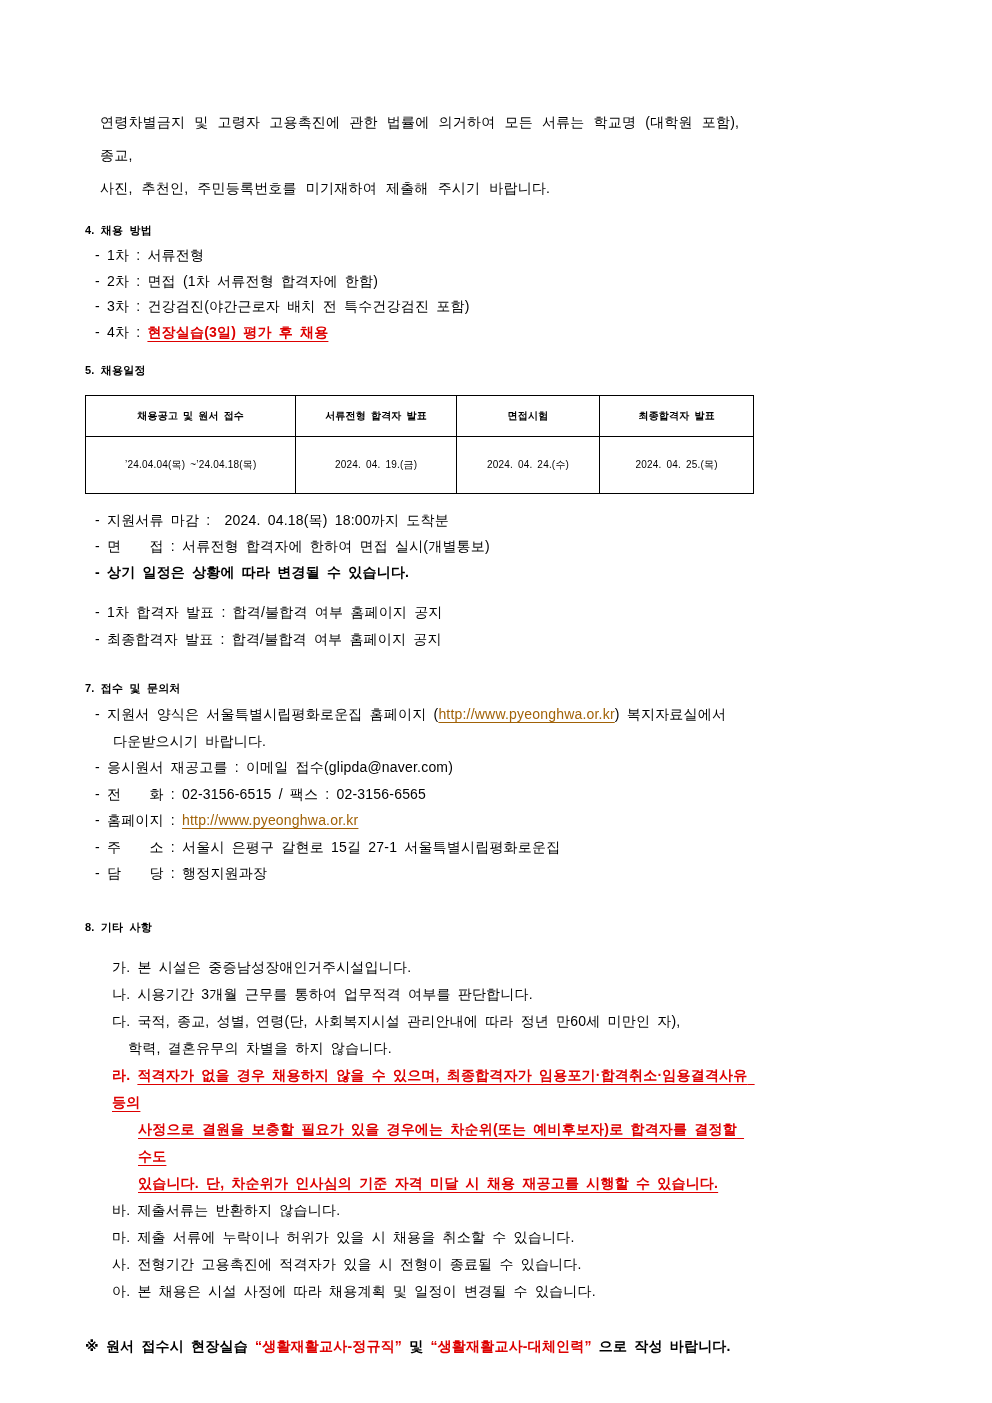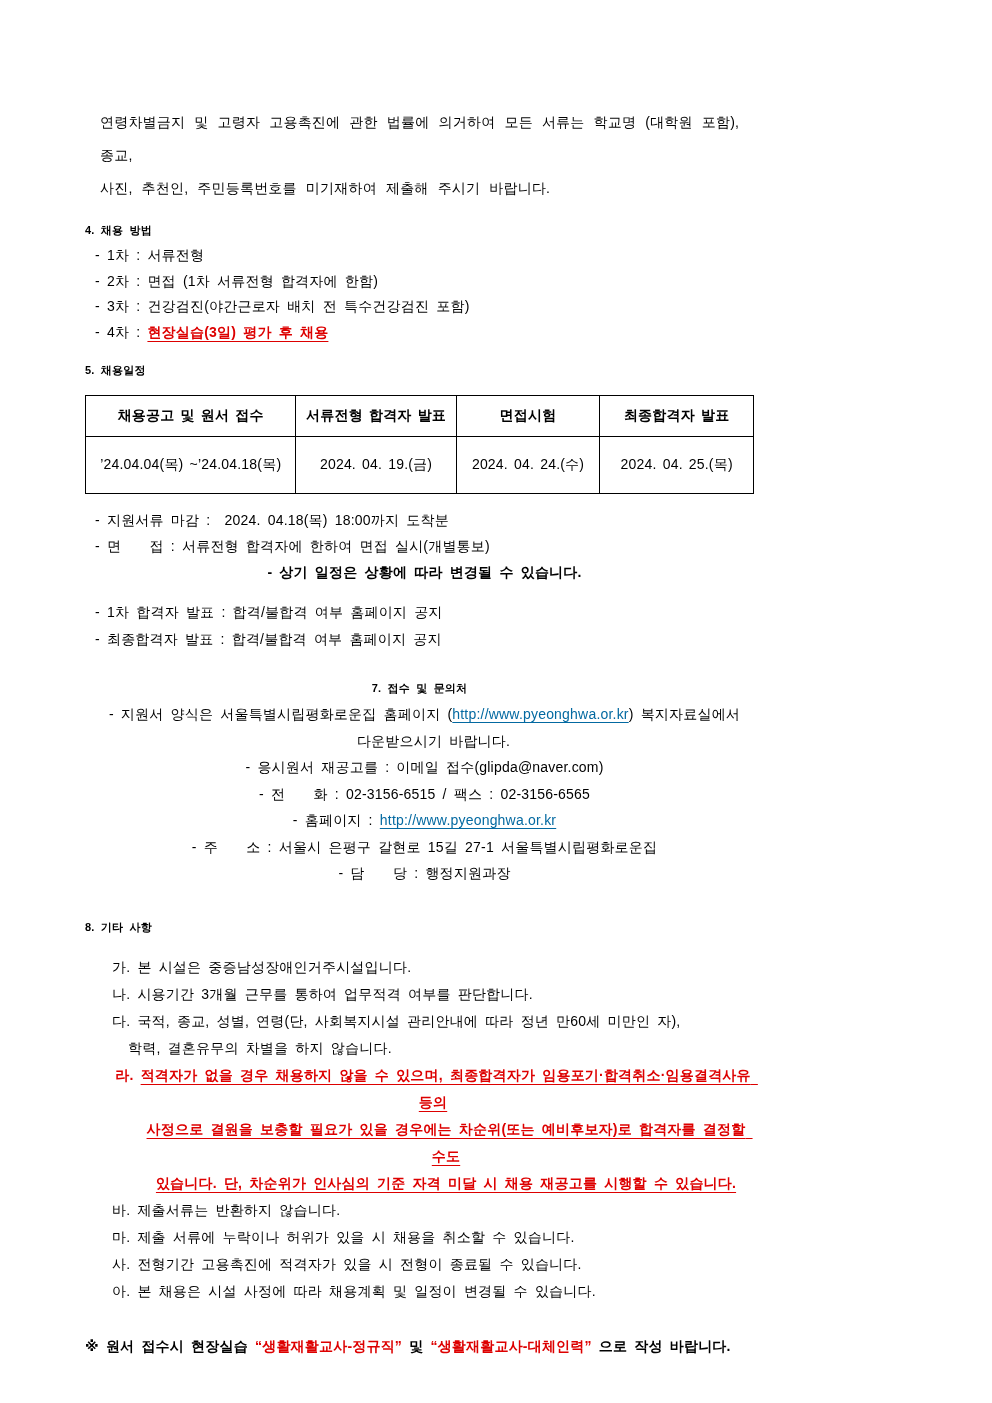--- a/index.html
+++ b/index.html
@@ -14,34 +14,34 @@
   }
   .content{padding:106px 70px 0 85px;word-spacing:3px;letter-spacing:0.2px;}
   .line{white-space:pre-wrap;}
   .para{padding-left:15px;word-spacing:5px;}
   .para .line{line-height:33px;}
   .sec{margin-top:12px;}
   .sec-title{font-size:11px;font-weight:bold;line-height:26px;white-space:pre-wrap;}
   .items .line{line-height:25.5px;}
   .dash{padding-left:10px;}
   .red{color:#dd0000;}
-  .bold{font-weight:bold;text-align:center;}
+  .bold{font-weight:bold;}
   .u{text-decoration:underline;text-underline-offset:4px;}
-  a.doclink{color:#0369a1;text-decoration:underline;text-underline-offset:3px;cursor:pointer;}
+  a.doclink{color:#a16207;text-decoration:underline;text-underline-offset:3px;cursor:pointer;}
   
   .sched-table{border-collapse:collapse;width:100%;margin-top:12px;table-layout:fixed;}
   .sched-table td,.sched-table th{border:1.5px solid #000;text-align:center;vertical-align:middle;
-    font-size:14px;white-space:pre-wrap;word-spacing:2px;}
+    font-size:10px;white-space:pre-wrap;word-spacing:2px;}
   .sched-table th{height:38px;font-weight:bold;}
   .sched-table td{height:54px;font-weight:normal;}
   .notes{margin-top:13px;}
   .notes .line{line-height:26px;}
   .sec6{margin-top:14px;}
   .sec6 .line{line-height:27px;}
-  .sec7{margin-top:22px;text-align:center;}
+  .sec7{margin-top:22px;}
   .sec7 .line{line-height:26.5px;}
   .cont-indent{padding-left:28px;}
   .sec8{margin-top:27px;}
   .sec8 .items{margin-top:14px;}
   .sec8 .line{line-height:27px;padding-left:27px;}
   .sec8 .line.c1{padding-left:43px;}
   .sec8 .line.c2{padding-left:53px;}
   .footer{margin-top:28px;font-weight:bold;line-height:27px;white-space:pre-wrap;}
 </style>
 </head>

